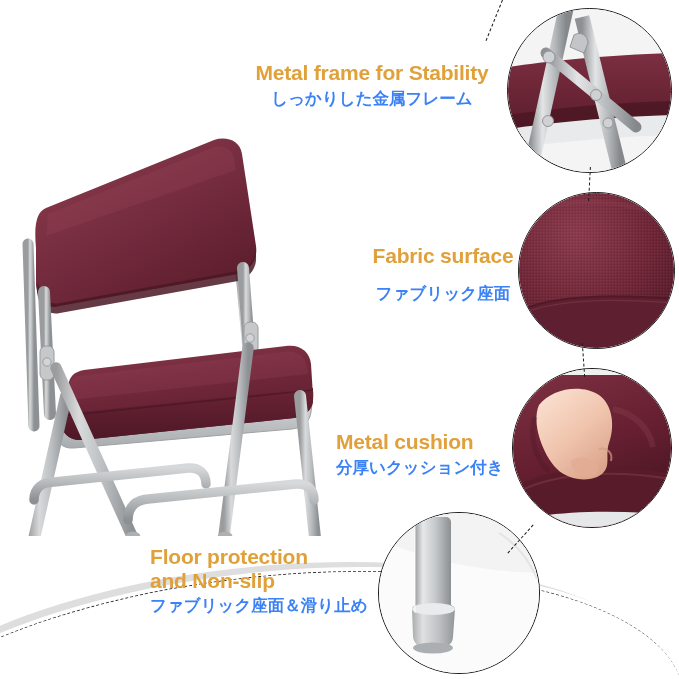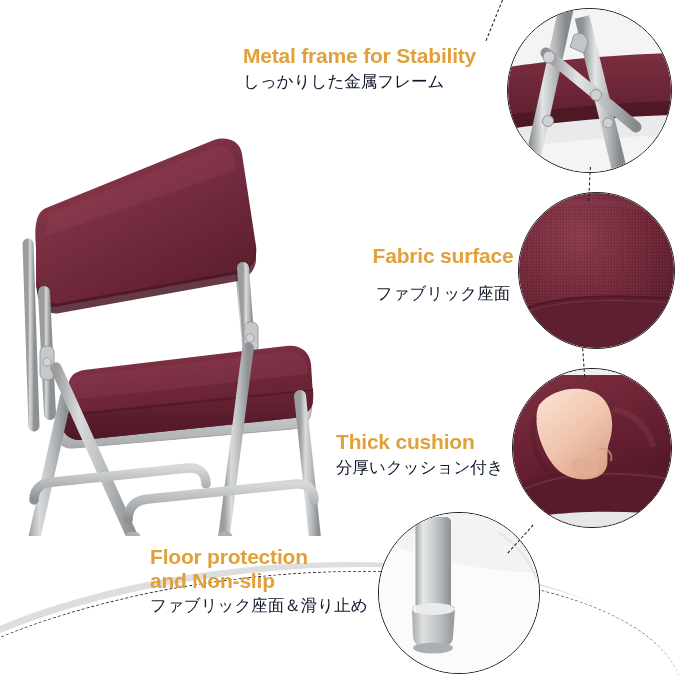--- a/index.html
+++ b/index.html
@@ -56,25 +56,25 @@
   #dash-2-3{left:583px;top:343px;height:34px;transform:rotate(-4deg);}
   #dash-3-4{left:520px;top:520px;height:38px;transform:rotate(42deg);}
 
   
   .label{position:absolute;}
   .label .en{
     color:#e0a03a;font-weight:bold;letter-spacing:-0.2px;
     line-height:1.12;white-space:nowrap;
   }
   .label .jp{
-    color:#0f172a;font-weight:400;line-height:1.2;white-space:nowrap;
+    color:#3b82f6;font-weight:700;line-height:1.2;white-space:nowrap;
     font-family:"DejaVu Sans","Liberation Sans",sans-serif;
   }
 
-  #label-frame{left:243px;top:44px;text-align:left;width:258px;}
+  #label-frame{left:243px;top:61px;text-align:center;width:258px;}
   #label-frame .en{font-size:21px;}
   #label-frame .jp{font-size:16.5px;margin-top:4px;}
 
   #label-fabric{left:363px;top:244px;text-align:center;width:160px;}
   #label-fabric .en{font-size:21px;}
   #label-fabric .jp{font-size:16.5px;margin-top:16px;}
 
   #label-cushion{left:336px;top:430px;text-align:left;width:190px;}
   #label-cushion .en{font-size:21px;}
   #label-cushion .jp{font-size:16.5px;margin-top:4px;}
@@ -290,21 +290,21 @@
     <div class="en">Metal frame for Stability</div>
     <div class="jp">しっかりした金属フレーム</div>
   </div>
 
   <div class="label" id="label-fabric">
     <div class="en">Fabric surface</div>
     <div class="jp">ファブリック座面</div>
   </div>
 
   <div class="label" id="label-cushion">
-    <div class="en">Thick cushion</div>
+    <div class="en">Metal cushion</div>
     <div class="jp">分厚いクッション付き</div>
   </div>
 
   <div class="label" id="label-floor">
     <div class="en">Floor protection</div>
     <div class="en">and Non-slip</div>
     <div class="jp">ファブリック座面＆滑り止め</div>
   </div>
 
 </div>

